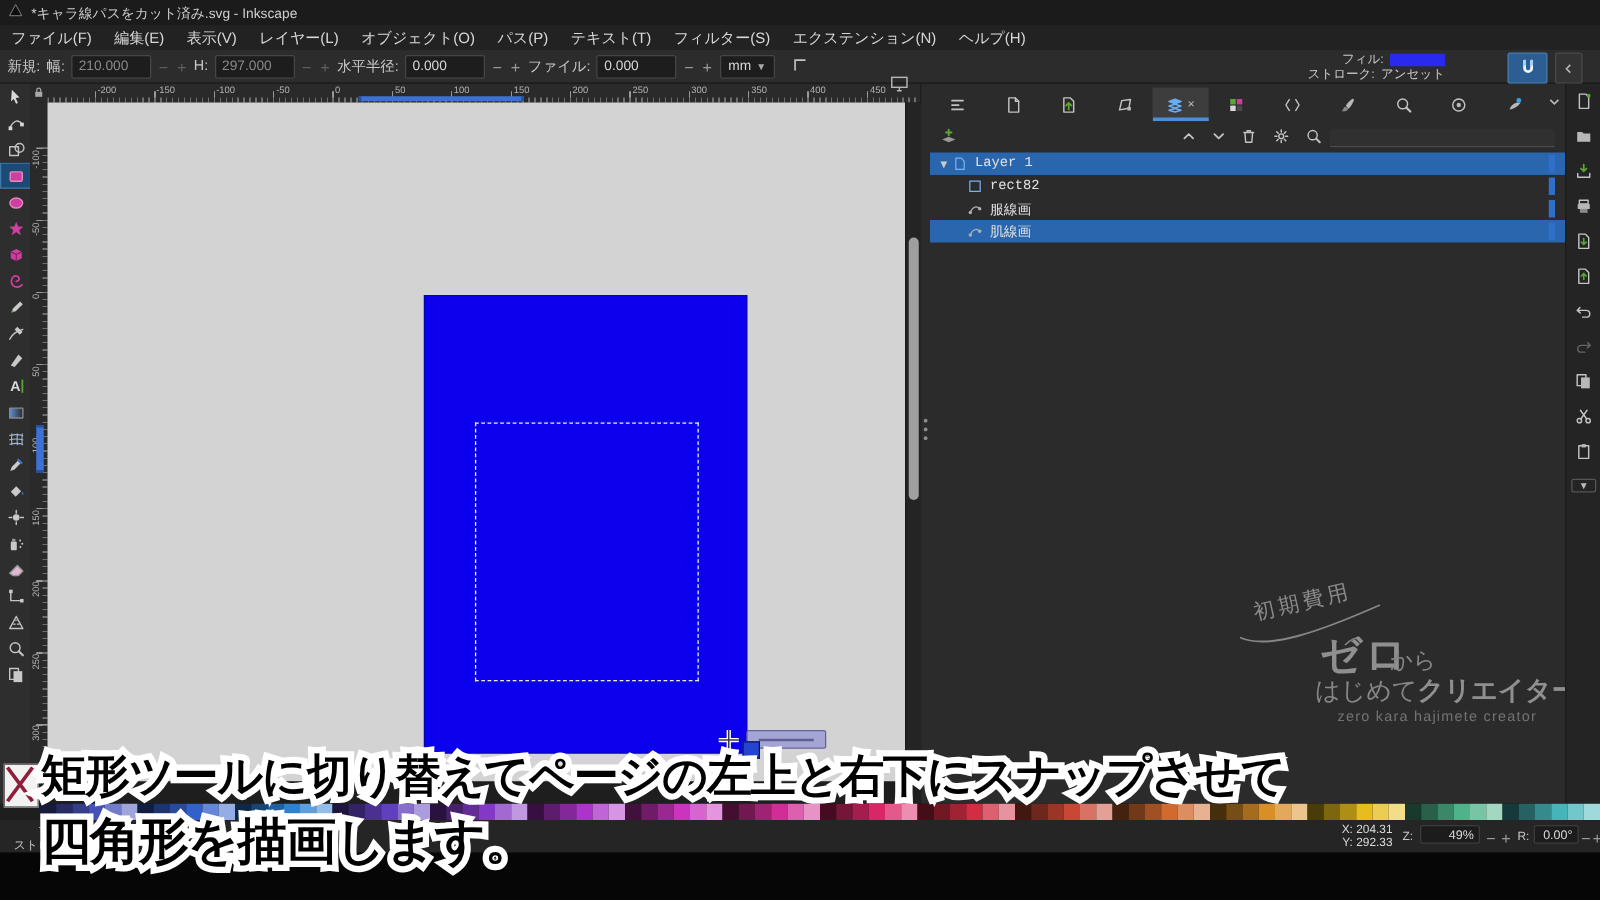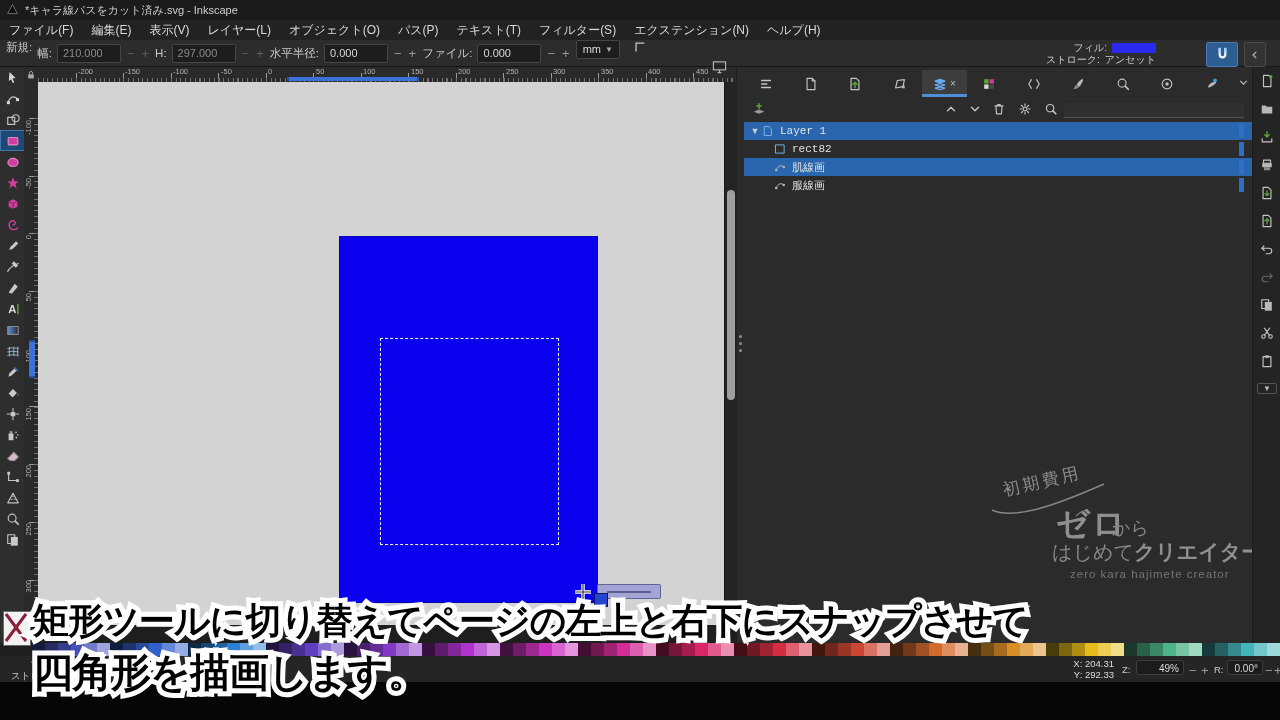--- a/index.html
+++ b/index.html
@@ -5,21 +5,21 @@
   html,body{margin:0;padding:0;background:#000;}
   #app{position:relative;width:1280px;height:720px;overflow:hidden;background:#1e1e1e;
        font-family:"Liberation Sans","DejaVu Sans",sans-serif;color:#d6d6d6;-webkit-font-smoothing:antialiased;}
   
   #titlebar{position:absolute;left:0;top:0;width:1280px;height:20px;background:#1b1b1b;display:flex;align-items:center;gap:6px;padding-left:6px;box-sizing:border-box;font-size:11px;color:#cfcfcf;}
   
   #menubar{position:absolute;left:0;top:20px;width:1280px;height:20px;background:#222;display:flex;align-items:center;font-size:12px;color:#d8d8d8;}
   .menu-item{padding:2px 9px;cursor:default;}
   
   #toolbar{position:absolute;left:0;top:40px;width:1280px;height:27px;background:#2c2c2c;border-bottom:1px solid #161616;box-sizing:border-box;}
-  #toolopts{position:absolute;left:6px;top:0;height:26px;display:flex;gap:5px;font-size:11.5px;}
+  #toolopts{position:absolute;left:6px;top:0;height:26px;display:flex;align-items:center;gap:5px;font-size:11.5px;}
   .tb-label{color:#c9c9c9;white-space:nowrap;}
   .tb-field{background:#1d1d1d;border:1px solid #454545;border-radius:2px;height:17px;line-height:17px;padding:0 5px;min-width:52px;text-align:left;font-size:11px;color:#d8d8d8;}
   .tb-field.dim{color:#8a8a8a;}
   .mp{color:#9a9a9a;font-size:13px;line-height:17px;padding:0 1px;}
   .mp.dim{color:#5f5f5f;}
   .unit-btn{background:#1d1d1d;border:1px solid #454545;border-radius:2px;height:17px;line-height:17px;padding:0 6px;font-size:11px;color:#d8d8d8;display:flex;align-items:center;gap:4px;}
   .unit-caret{font-size:8px;color:#aaa;}
   #corner-btn{margin-left:8px;}
   #style-ind{position:absolute;right:124px;top:3px;width:170px;font-size:10px;line-height:10px;color:#c9c9c9;}
   #style-row1,#style-row2{display:flex;justify-content:flex-end;align-items:center;gap:5px;margin-bottom:2px;}
@@ -505,44 +505,44 @@
           <span class="lr-exp"></span>
           <span class="lr-ind"></span>
           <span class="lr-icon">
             <svg width="12" height="12" viewBox="0 0 16 16" fill="none" stroke="#c4c4c4" stroke-width="1.3" stroke-linecap="round" stroke-linejoin="round">
               <rect x="2.5" y="2.5" width="11" height="11" stroke="#7ab2ec"></rect>
             </svg>
           </span>
           <span class="lr-label">rect82</span>
           <span class="lr-strip"></span>
         </div>
+        <div class="layer-row">
+          <span class="lr-exp"></span>
+          <span class="lr-ind"></span>
+          <span class="lr-icon">
+            <svg width="12" height="12" viewBox="0 0 16 16" fill="none" stroke="#c4c4c4" stroke-width="1.3" stroke-linecap="round" stroke-linejoin="round">
+              <path d="M3 12 C6 5 10 5 13 8" stroke="#b0b0b0"></path>
+              <circle cx="3" cy="12" r="1.8" fill="#b0b0b0" stroke="none"></circle>
+              <circle cx="13" cy="8" r="1.8" fill="#b0b0b0" stroke="none"></circle>
+            </svg>
+          </span>
+          <span class="lr-label">服線画</span>
+          <span class="lr-strip"></span>
+        </div>
         <div class="layer-row selected">
           <span class="lr-exp"></span>
           <span class="lr-ind"></span>
           <span class="lr-icon">
             <svg width="12" height="12" viewBox="0 0 16 16" fill="none" stroke="#c4c4c4" stroke-width="1.3" stroke-linecap="round" stroke-linejoin="round">
               <path d="M3 12 C6 5 10 5 13 8" stroke="#b0b0b0"></path>
               <circle cx="3" cy="12" r="1.8" fill="#b0b0b0" stroke="none"></circle>
               <circle cx="13" cy="8" r="1.8" fill="#b0b0b0" stroke="none"></circle>
             </svg>
           </span>
           <span class="lr-label">肌線画</span>
-          <span class="lr-strip"></span>
-        </div>
-        <div class="layer-row">
-          <span class="lr-exp"></span>
-          <span class="lr-ind"></span>
-          <span class="lr-icon">
-            <svg width="12" height="12" viewBox="0 0 16 16" fill="none" stroke="#c4c4c4" stroke-width="1.3" stroke-linecap="round" stroke-linejoin="round">
-              <path d="M3 12 C6 5 10 5 13 8" stroke="#b0b0b0"></path>
-              <circle cx="3" cy="12" r="1.8" fill="#b0b0b0" stroke="none"></circle>
-              <circle cx="13" cy="8" r="1.8" fill="#b0b0b0" stroke="none"></circle>
-            </svg>
-          </span>
-          <span class="lr-label">服線画</span>
           <span class="lr-strip"></span>
         </div>
       </div>
     <div id="watermark">
       <span id="wm-swoosh">
         <svg width="134" height="62" viewBox="0 0 134 62" fill="none" stroke="#9a9a9a" stroke-width="1.5">
             <path d="M4 46 C26 56 66 42 116 20"></path>
             <path d="M88 52 C92 48 96 46 100 46" stroke-width="1.2"></path>
           </svg>
       </span>

